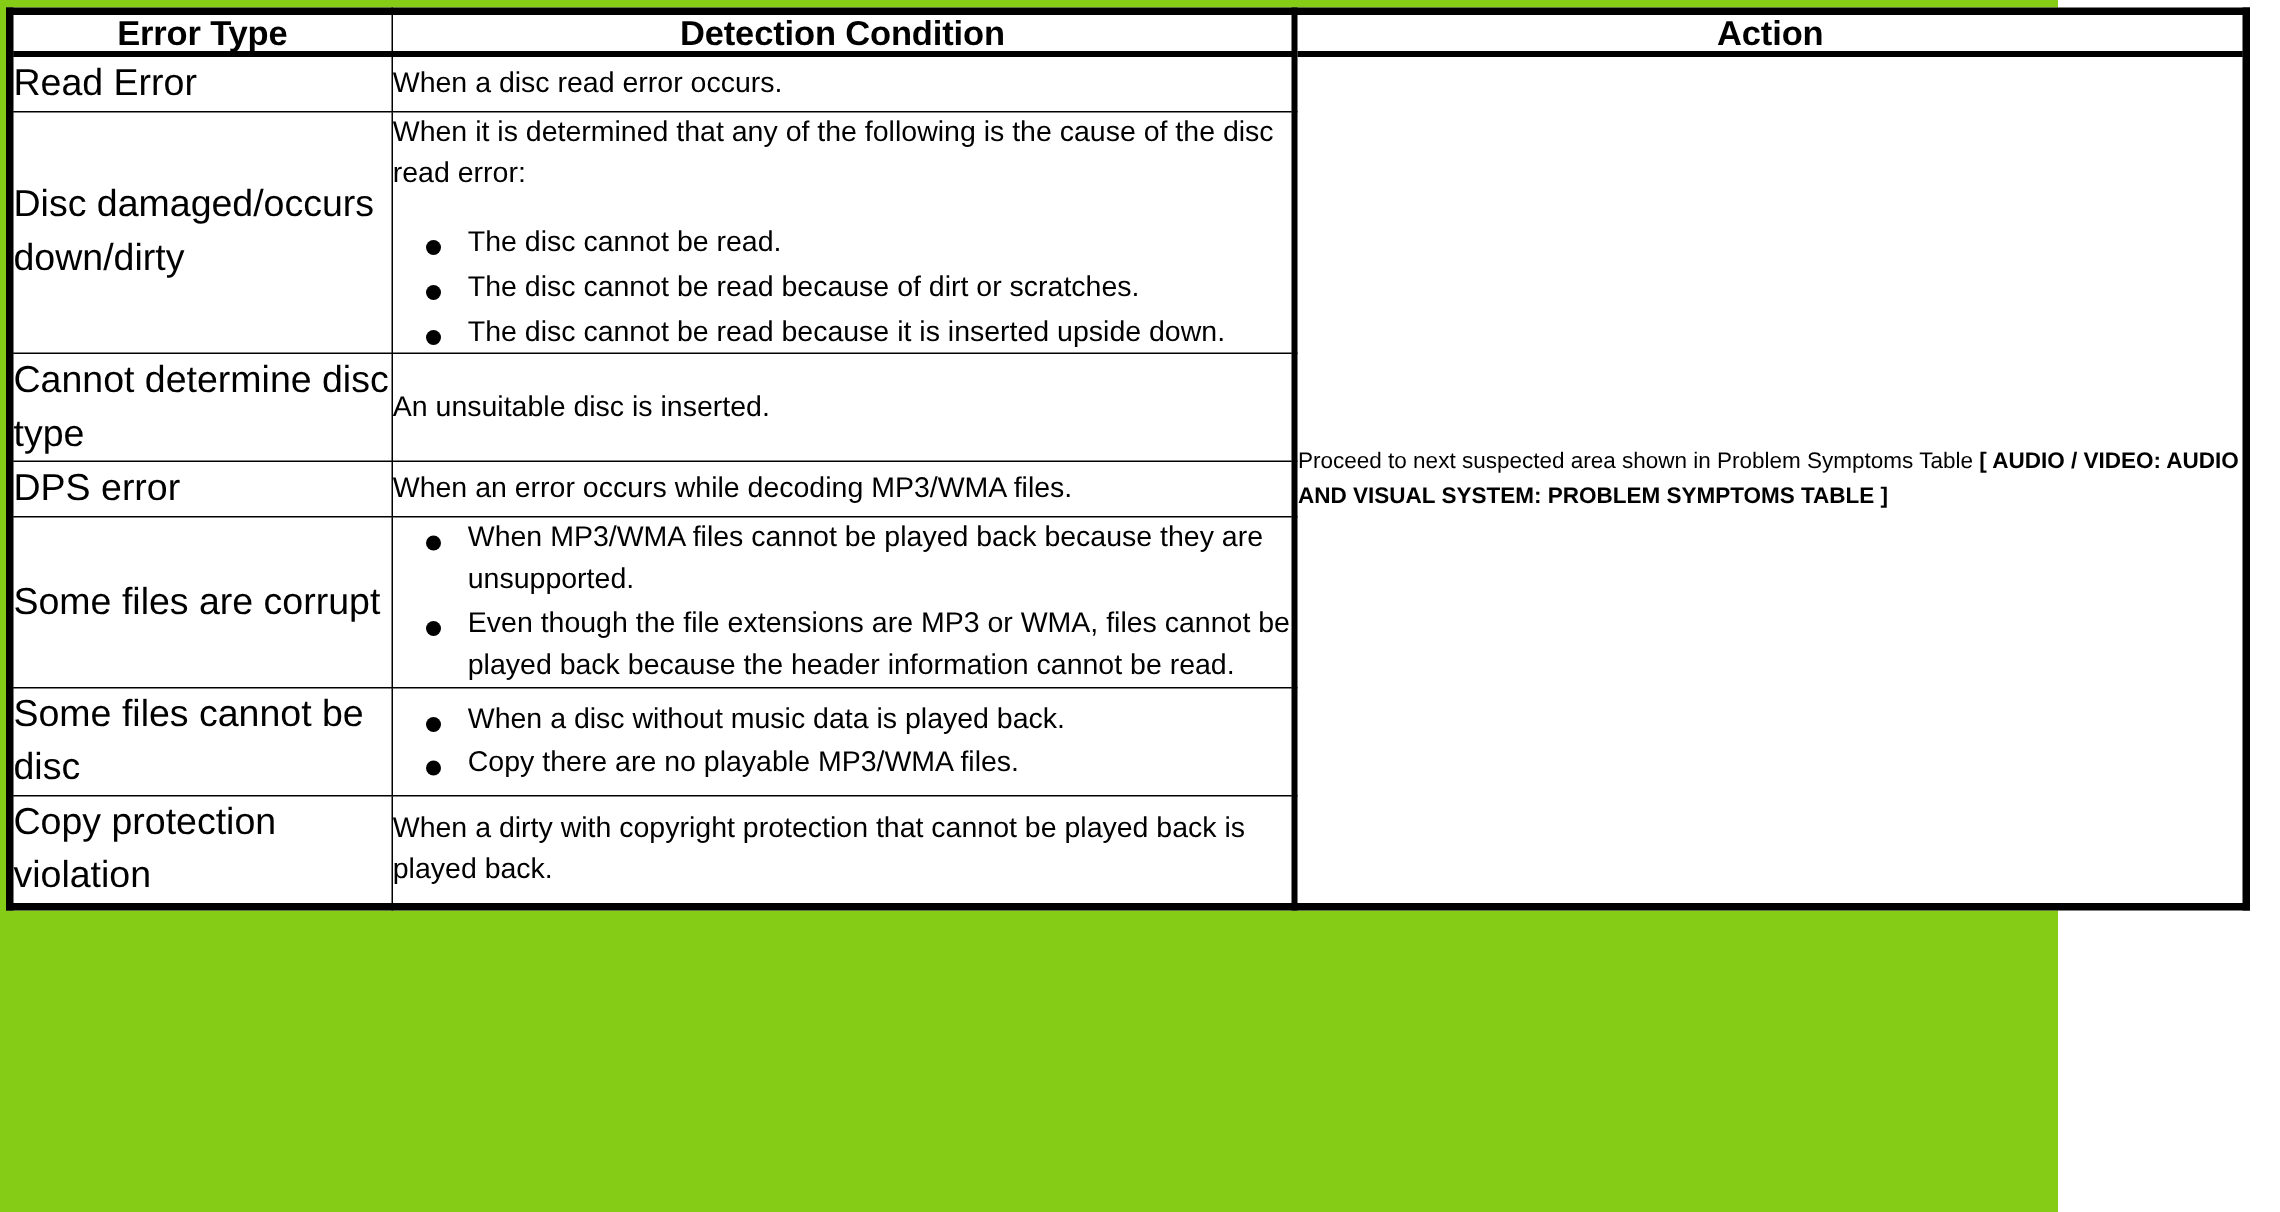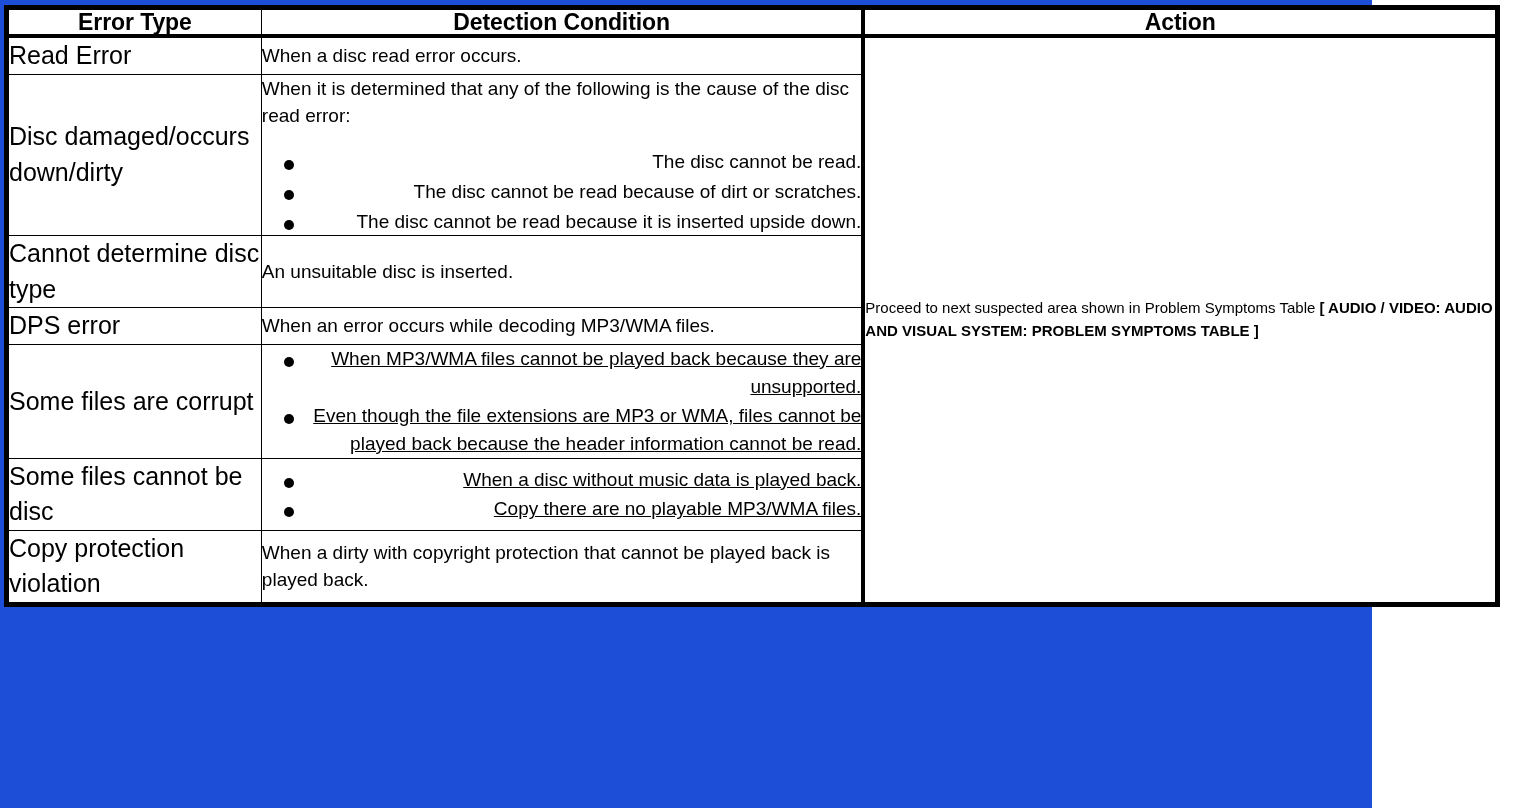--- a/index.html
+++ b/index.html
@@ -12,21 +12,21 @@
     height: 808px;
     font-family: "Liberation Sans", sans-serif;
     color: #000000;
     overflow: hidden;
   }
 
   .page {
     position: relative;
     width: 1372px;
     height: 808px;
-    background: #1d4ed8;
+    background: #84cc16;
   }
 
   table.error-table {
     position: absolute;
     left: 4px;
     top: 5px;
     width: 1496px;
     border-collapse: collapse;
     table-layout: fixed;
     background: #ffffff;
@@ -85,28 +85,27 @@
   .intro {
     margin: 0 0 18px 0;
   }
   .intro.last { margin-bottom: 0; }
 
   ul.bullets {
     list-style: none;
     margin: 0;
     padding: 0;
   }
-  ul.bullets.tight { margin: 0; text-decoration: underline; }
+  ul.bullets.tight { margin: 0; }
 
   ul.bullets li {
     position: relative;
     padding-left: 50px;
     margin: 0 0 2px 0;
     line-height: 1.46;
-    text-align: right;
   }
   ul.bullets li:last-child { margin-bottom: 0; }
 
   ul.bullets li .bullet-dot {
     position: absolute;
     left: 22px;
     top: 12px;
     width: 10px;
     height: 10px;
     background: #000000;

